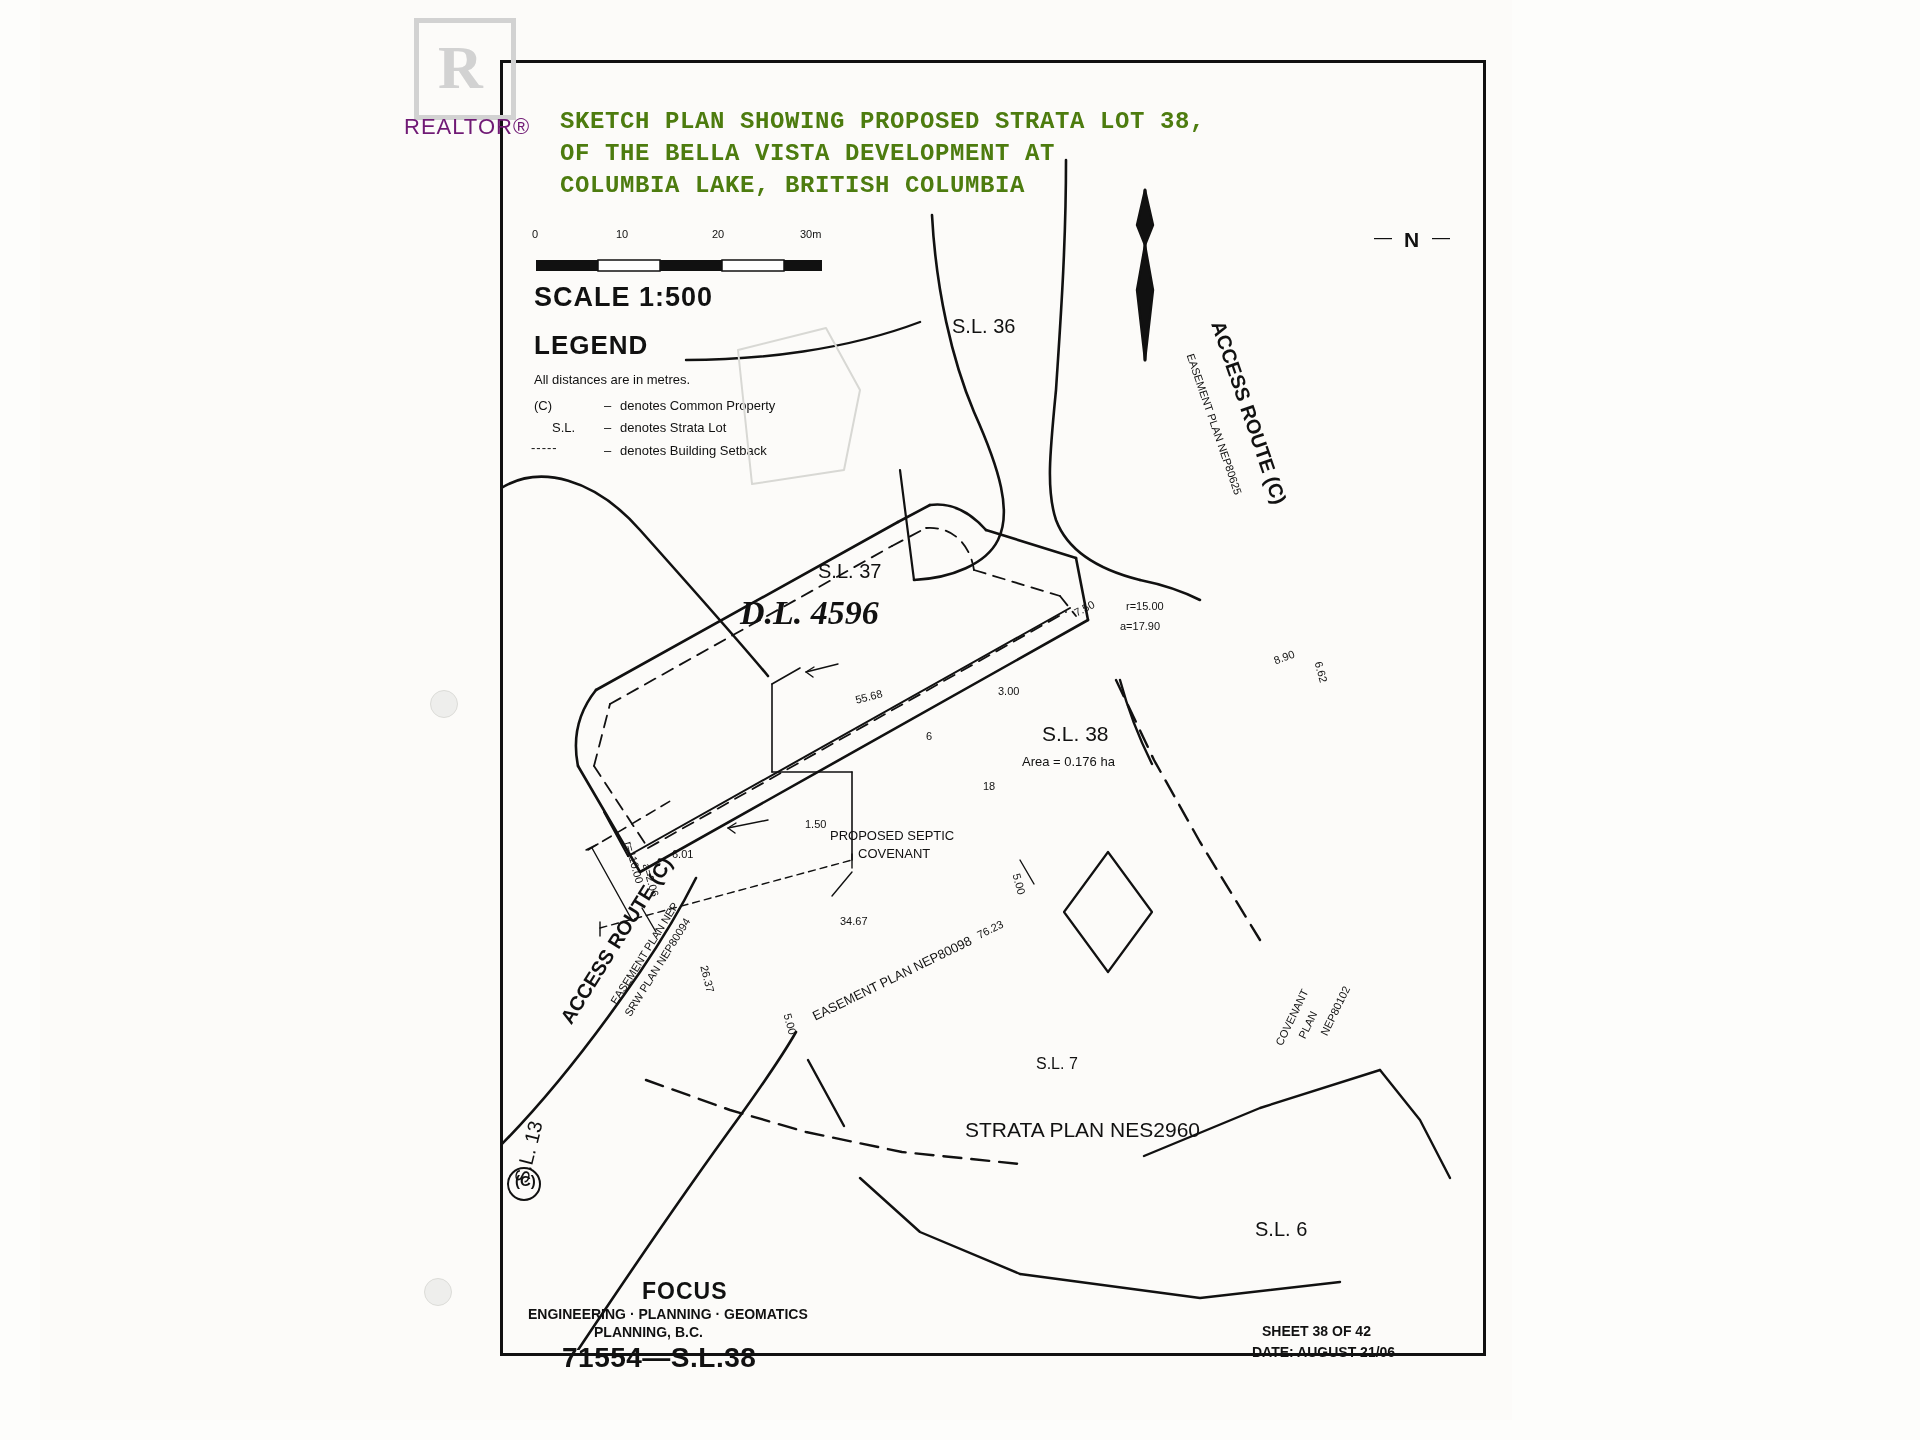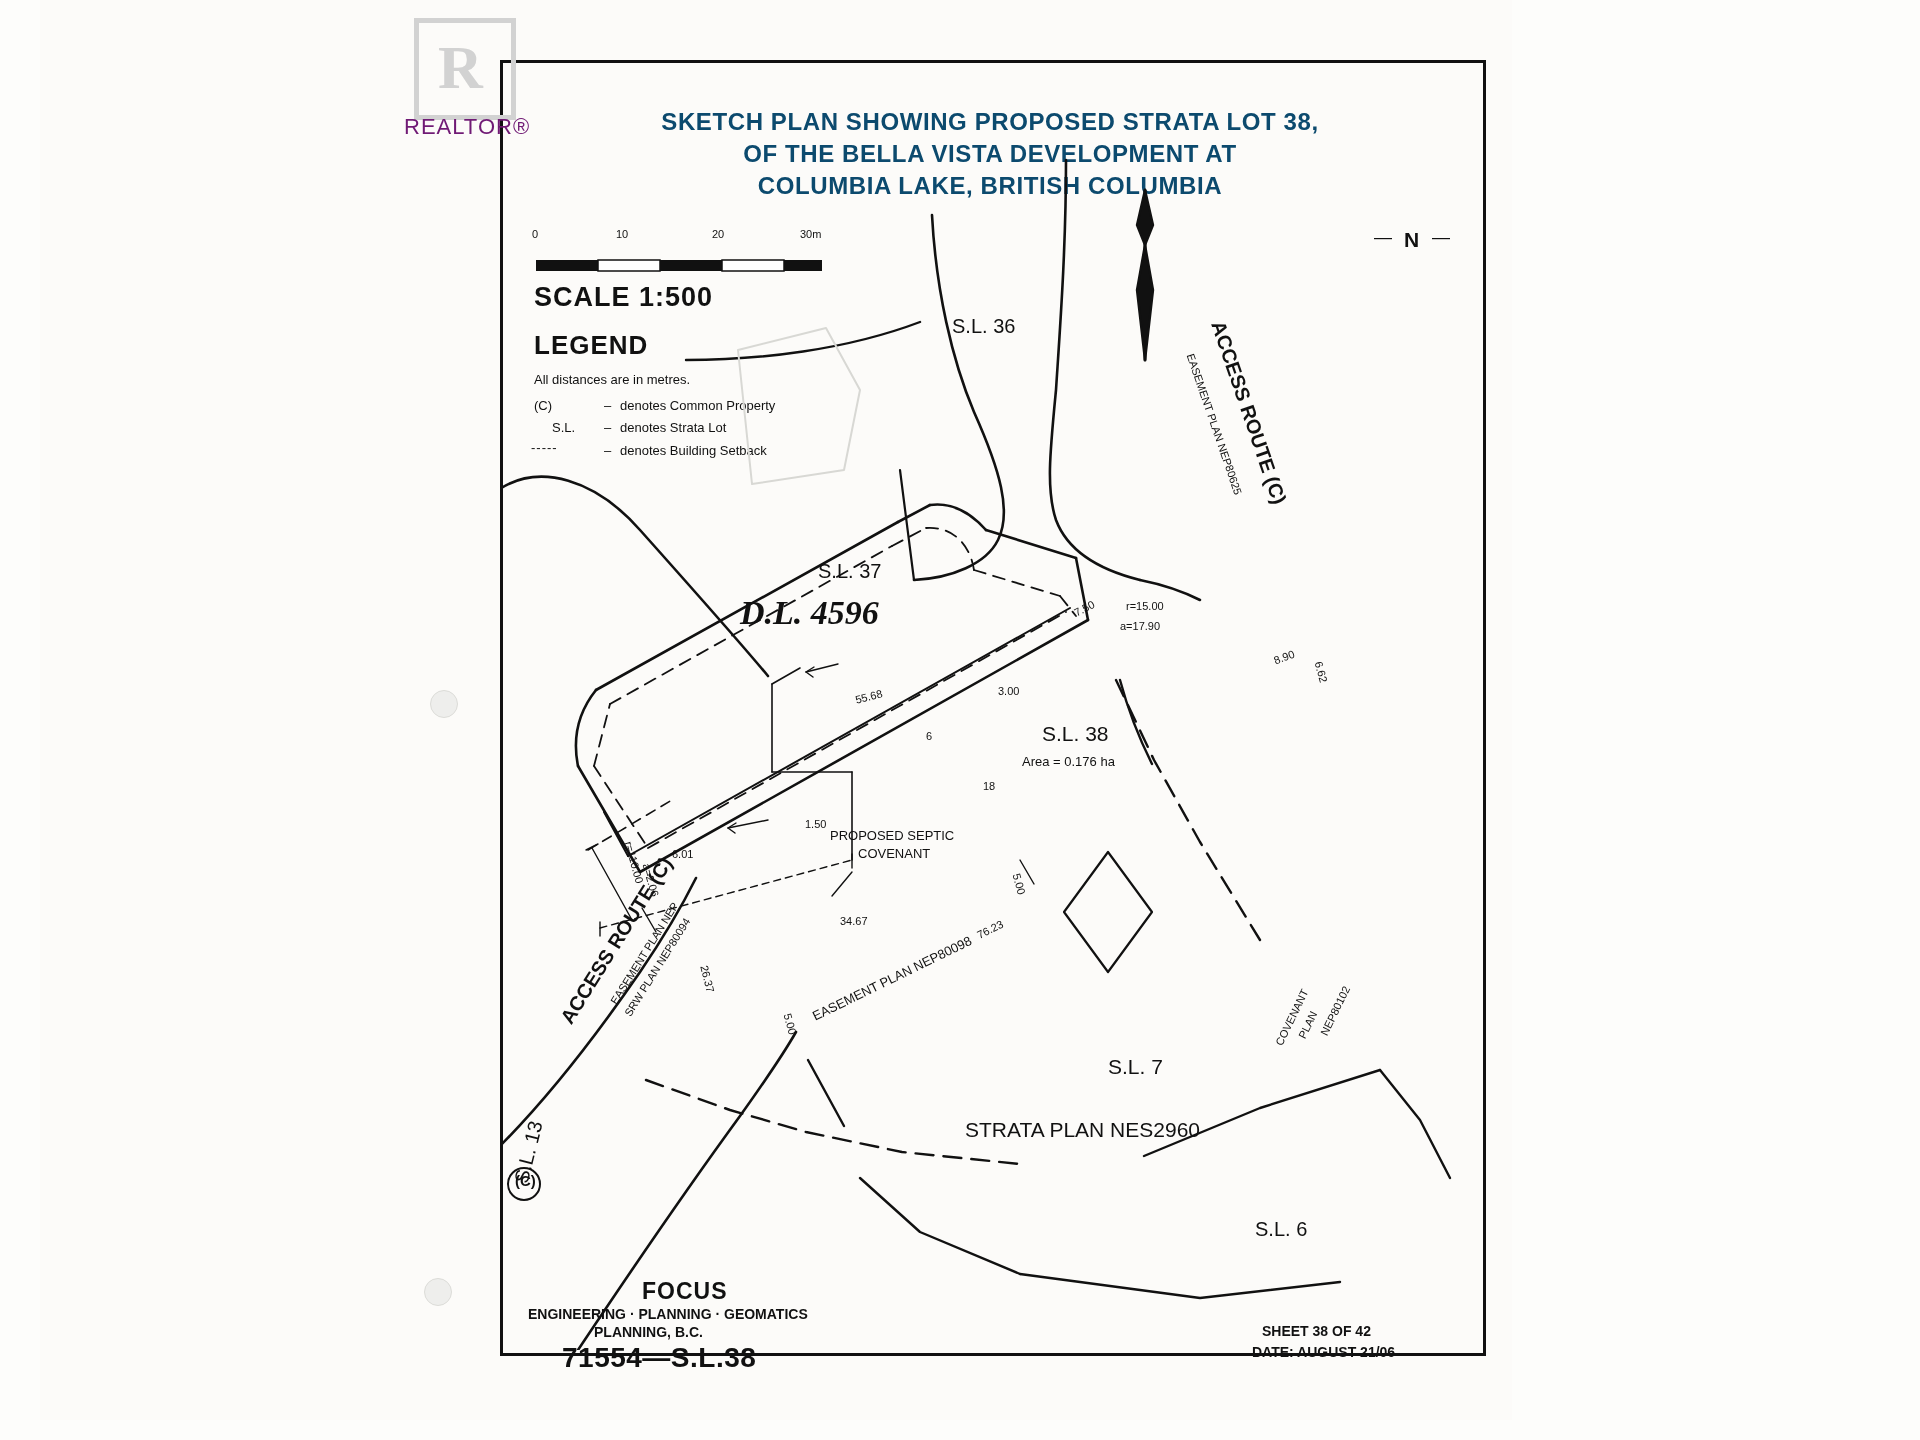--- a/index.html
+++ b/index.html
@@ -78,26 +78,25 @@
     position: absolute;
     width: 26px; height: 26px;
     border-radius: 50%;
     background: #eeeeec;
     border: 1px solid #dcdcd8;
     z-index: 3;
   }
   
   .title-line {
     position: absolute;
-    text-align: center;
-    font-family: Liberation Sans, sans-serif;
+    font-family: Liberation Mono, monospace;
     font-weight: bold;
     font-size: 24px;
     letter-spacing: 0.6px;
-    color: #0c4a6e;
+    color: #4d7c0f;
     white-space: nowrap;
   }
   
   .t {
     position: absolute;
     color: #111;
     white-space: nowrap;
     font-family: "Liberation Sans", sans-serif;
   }
   .lbl-sm { font-size: 13px; }
@@ -174,21 +173,21 @@
   <div class="t bold" style="left:1404px; top:228px; font-size:21px;">N</div>
   <div class="t" style="left:1374px; top:227px; font-size:18px;">—</div>
   <div class="t" style="left:1432px; top:227px; font-size:18px;">—</div>
 
   <div class="t" style="left:952px; top:315px; font-size:20px;">S.L. 36</div>
   <div class="t" style="left:818px; top:560px; font-size:20px;">S.L. 37</div>
   <div class="t" style="left:740px; top:594px; font-size:34px; font-weight:bold; font-style:italic; font-family:'Liberation Serif', serif;">D.L.   4596</div>
   <div class="t" style="left:1042px; top:722px; font-size:21px;">S.L. 38</div>
   <div class="t lbl-sm" style="left:1022px; top:754px;">Area = 0.176 ha</div>
 
-  <div class="t" style="left:1108px; top:1055px; font-size:21px;">S.L. 7</div>
+  <div class="t" style="left:1036px; top:1055px; font-size:16px;">S.L. 7</div>
   <div class="t" style="left:1255px; top:1218px; font-size:20px;">S.L. 6</div>
   <div class="t" style="left:965px; top:1118px; font-size:21px;">STRATA PLAN  NES2960</div>
 
   <div class="t" style="left:510px; top:1180px; font-size:20px; transform:rotate(-76deg); transform-origin:left top;">S.L. 13</div>
 
   <div class="t bold" style="left:1228px; top:318px; font-size:20px; transform:rotate(71deg); transform-origin:left top;">ACCESS ROUTE (C)</div>
   <div class="t lbl-xs" style="left:1196px; top:352px; transform:rotate(71deg); transform-origin:left top;">EASEMENT PLAN NEP80625</div>
 
   <div class="t bold" style="left:556px; top:1016px; font-size:20px; transform:rotate(-58deg); transform-origin:left top;">ACCESS ROUTE (C)</div>
   <div class="t lbl-xs" style="left:608px; top:1000px; transform:rotate(-58deg); transform-origin:left top;">EASEMENT PLAN NEP</div>

